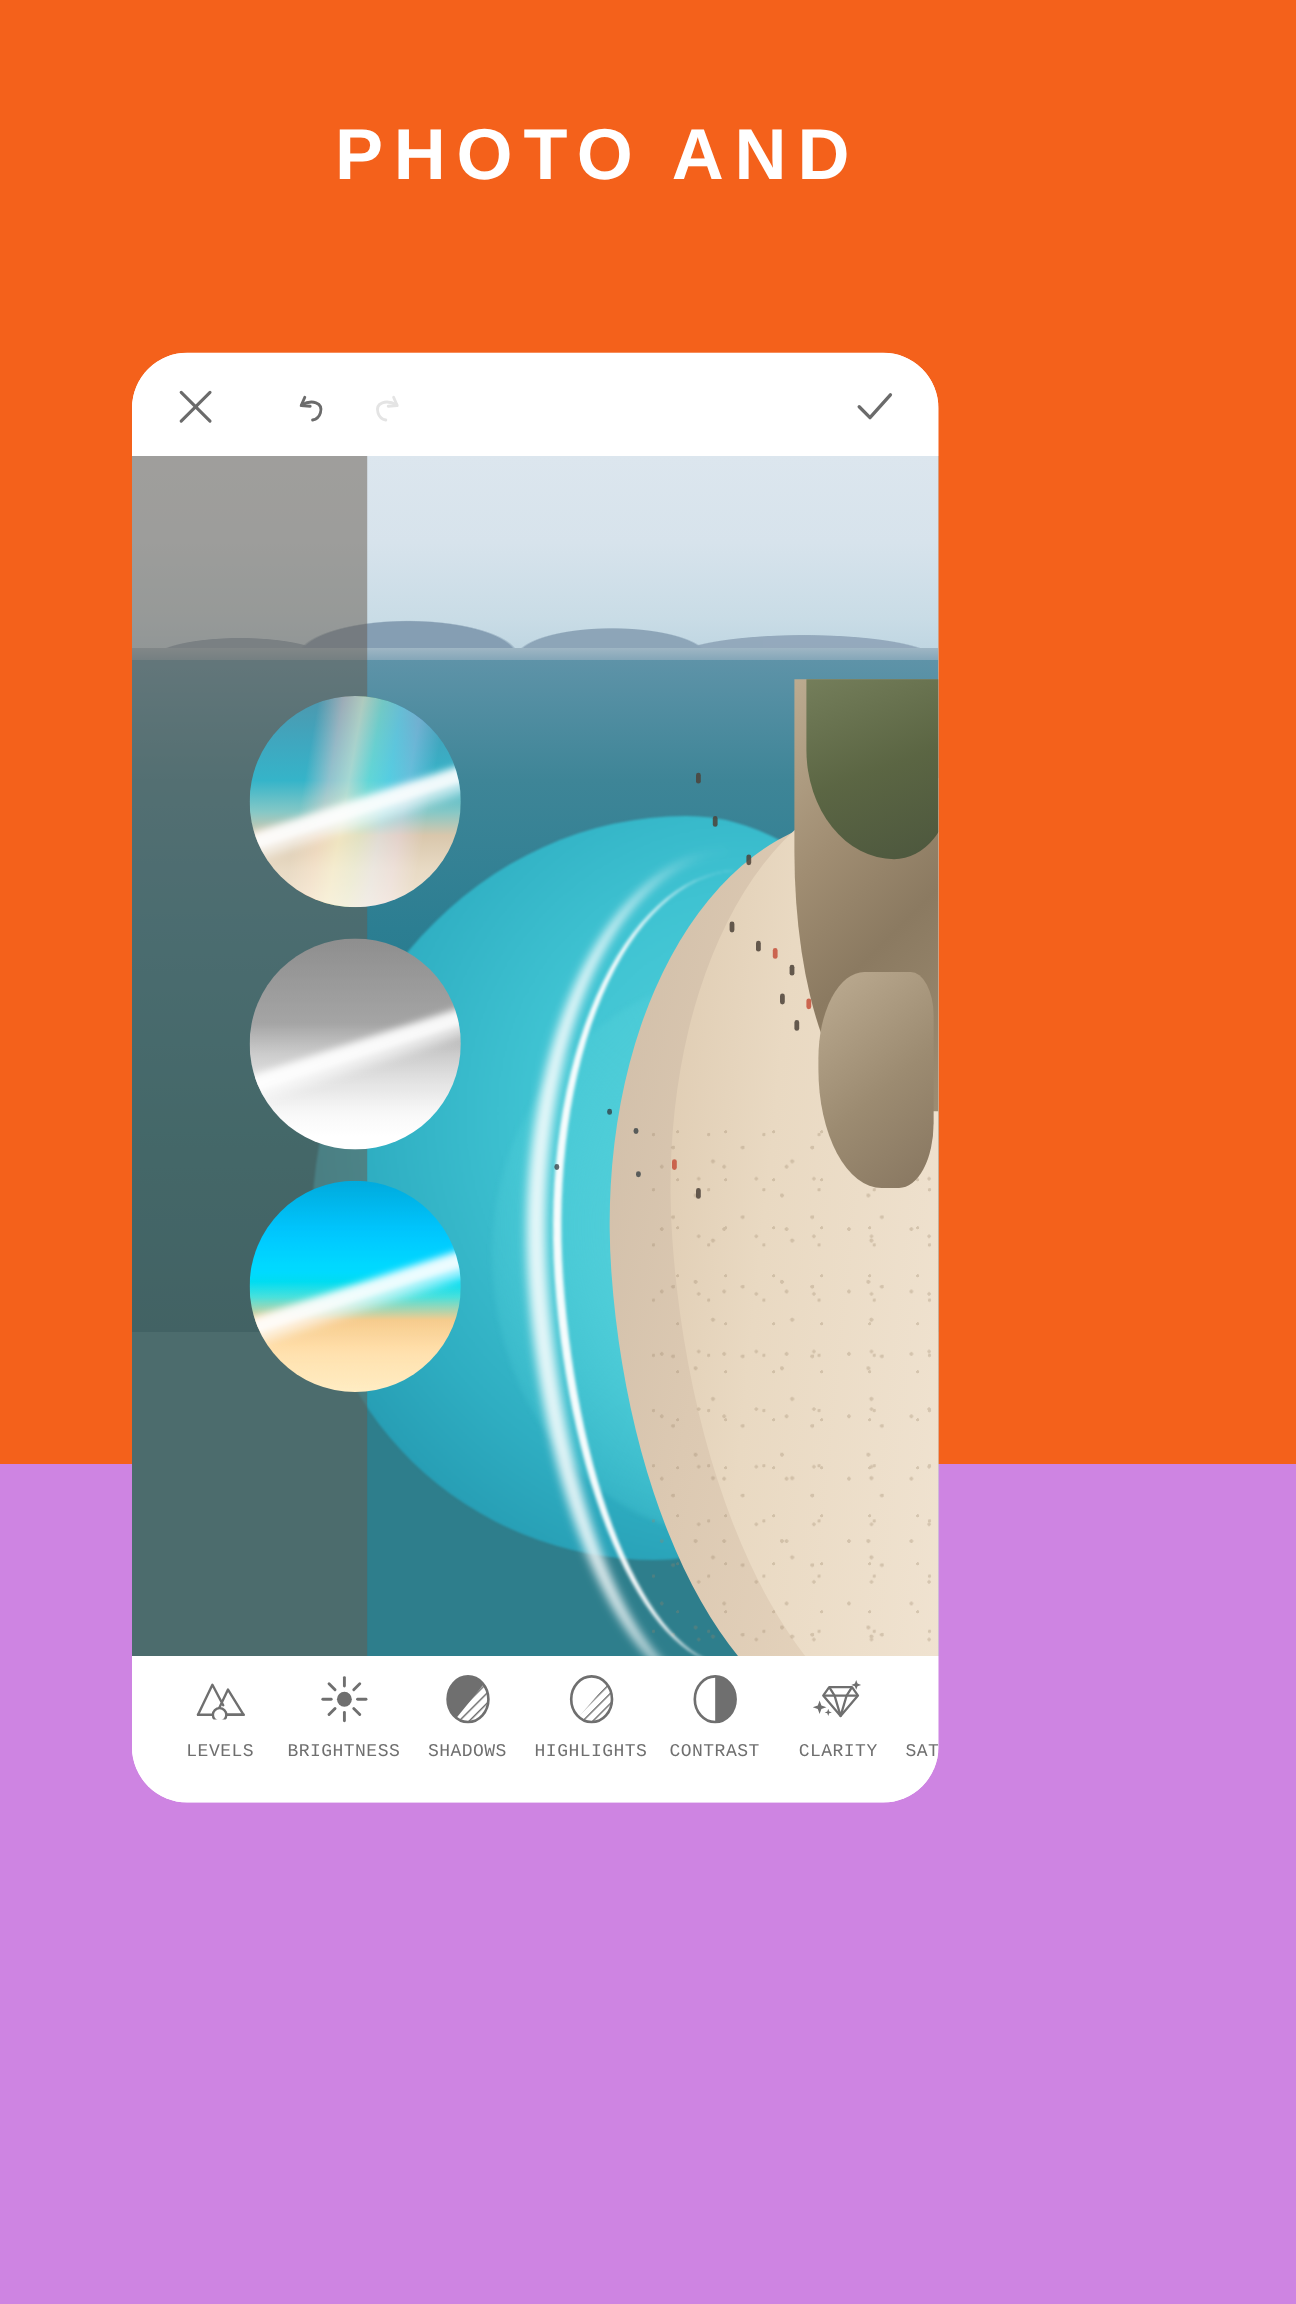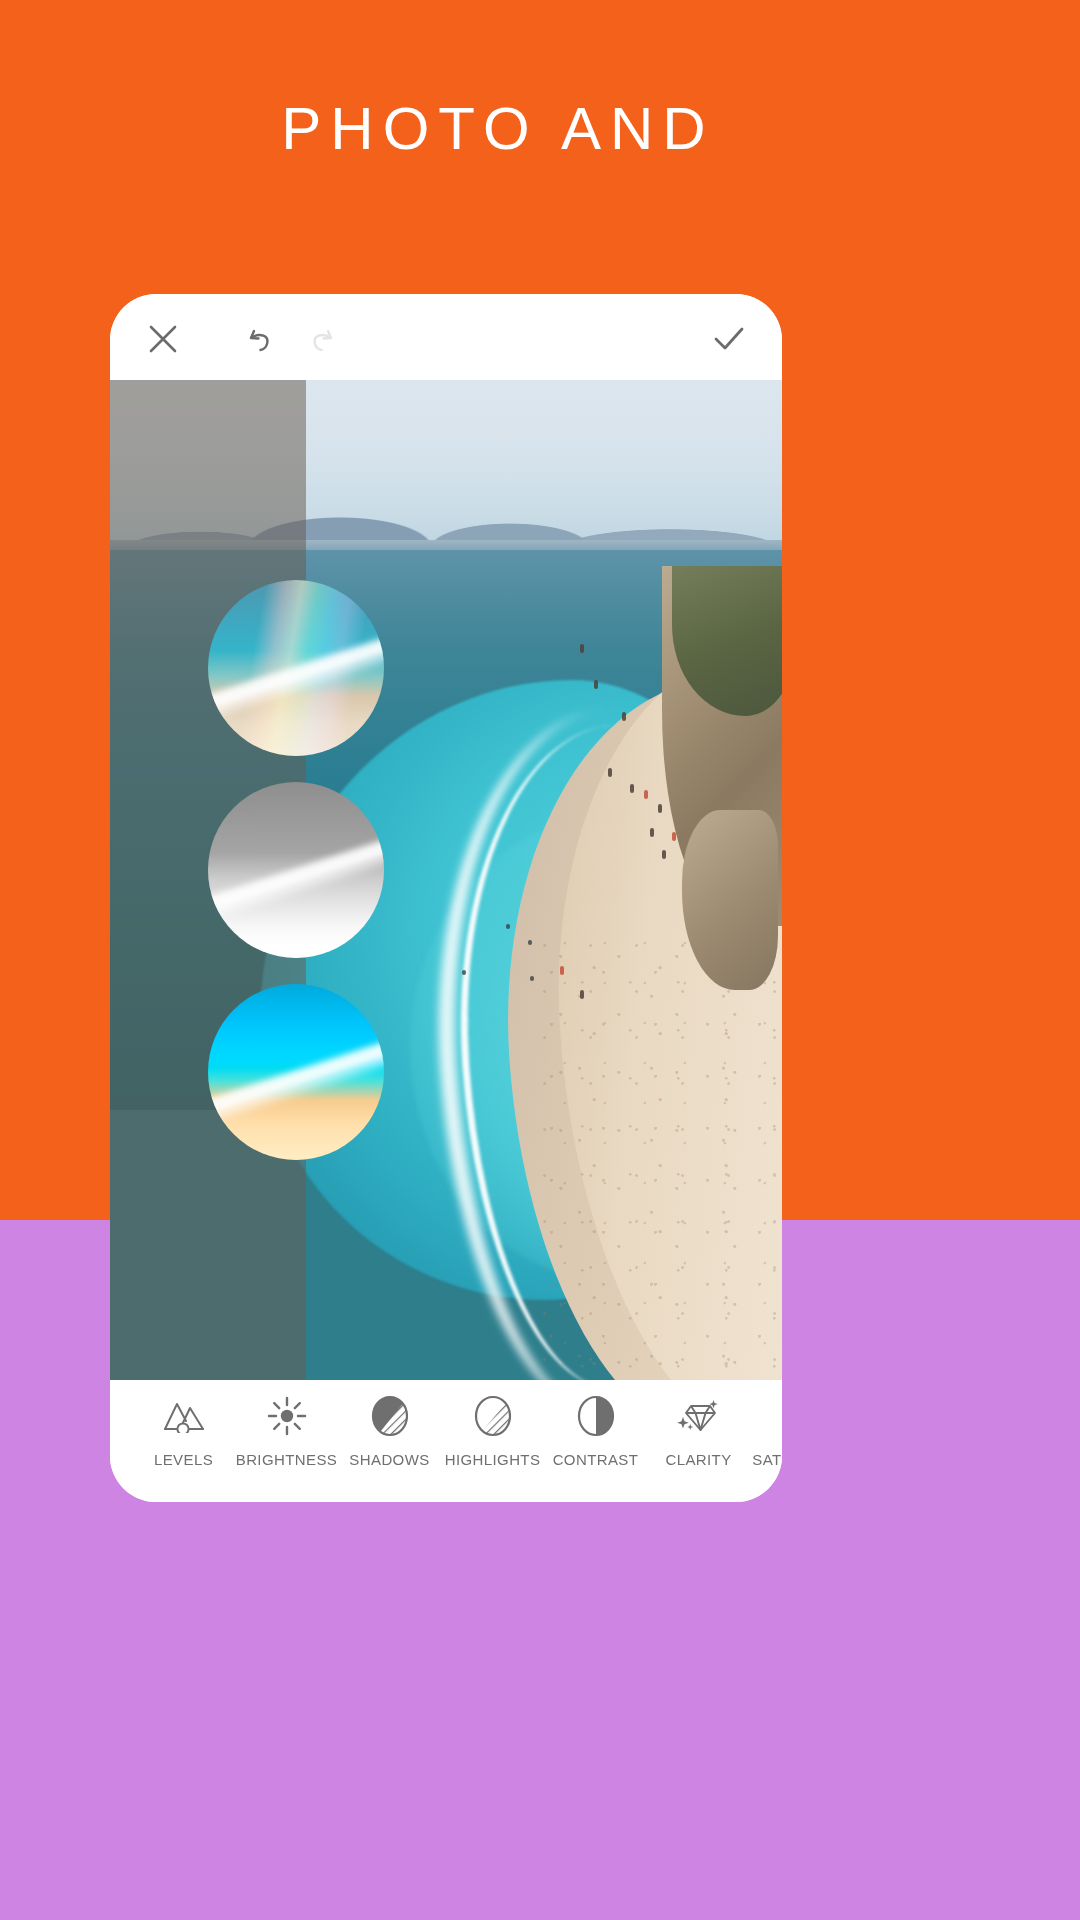--- a/index.html
+++ b/index.html
@@ -30,21 +30,21 @@
     background: #CE84E2;
   }
 
   
   #headline {
     position: absolute;
     left: 0; top: 96px;
     width: 996px;
     text-align: center;
     color: #FFFFFF;
-    font-weight: 400;
+    font-weight: 700;
     font-size: 60px;
     line-height: 66px;
     letter-spacing: 9px;
     text-transform: uppercase;
     z-index: 5;
   }
   #headline .line { display: block; white-space: nowrap; }
 
   
   #phone {
@@ -316,21 +316,21 @@
   .tool-icon {
     width: 44px; height: 44px;
     display: flex; align-items: center; justify-content: center;
   }
   .tool-label {
     font-size: 15px;
     letter-spacing: .4px;
     color: #6F6F6F;
     white-space: nowrap;
     text-transform: uppercase;
-    font-family: Liberation Sans, sans-serif;
+    font-family: Liberation Mono, monospace;
   }
   .tool.clipped { overflow: hidden; }
 </style>
 </head>
 <body>
 
 <div id="bg-orange"></div>
 <div id="bg-purple"></div>
 
 <div id="headline">

